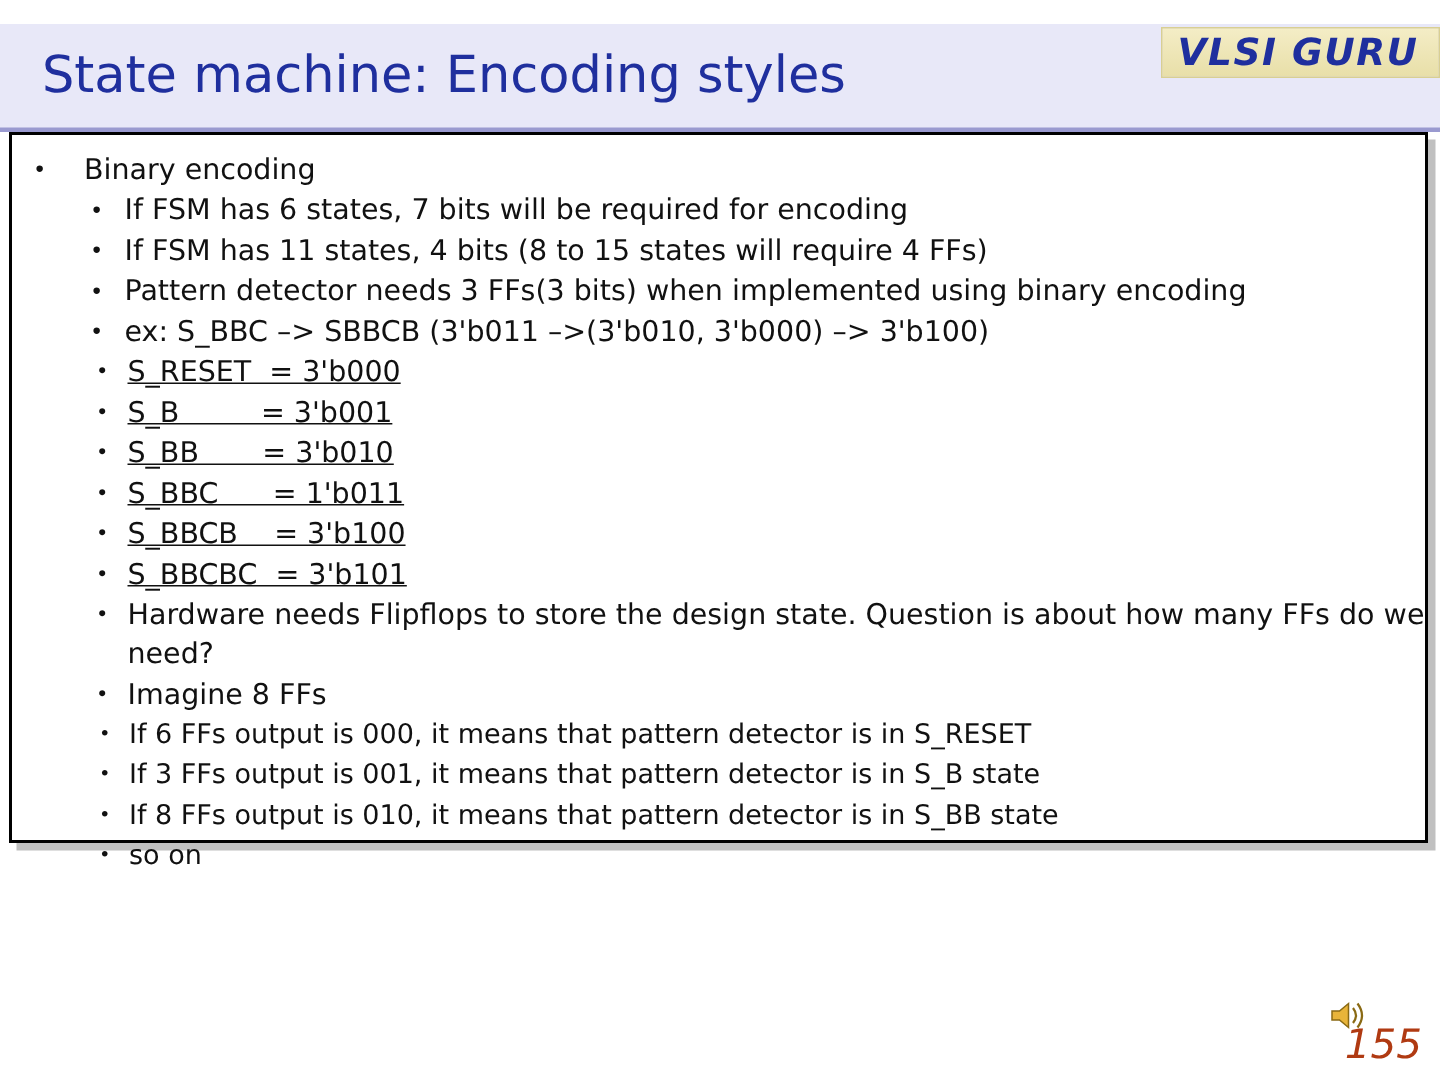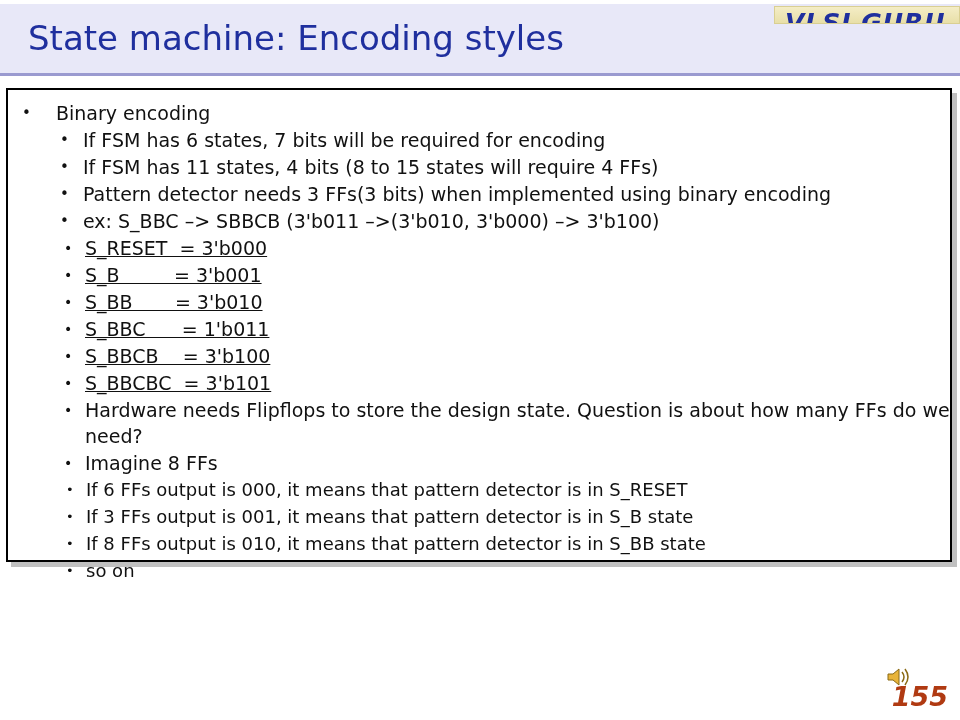--- a/index.html
+++ b/index.html
@@ -12,42 +12,42 @@
     background: #ffffff;
     font-family: "Liberation Sans", sans-serif;
     overflow: hidden;
     position: relative;
   }
 
   
   .header {
     position: absolute;
     left: 0;
-    top: 4px;
+    top: 16px;
     width: 960px;
     height: 72px;
     background: #e8e8f8;
     border-bottom: 3px solid #9a9ad0;
     box-sizing: border-box;
   }
   .header-title {
     position: absolute;
     left: 28px;
     top: 14px;
     font-size: 34px;
     color: #1f2f9e;
     font-family: "DejaVu Sans", sans-serif;
     white-space: nowrap;
   }
   .logo {
     position: absolute;
     right: 0px;
     top: 2px;
     width: 186px;
-    height: 18px;
+    height: 34px;
     background: linear-gradient(#f4edc6, #e8dfa8);
     border: 1px solid #d9cf92;
     box-sizing: border-box;
     overflow: hidden;
   }
   .logo-text {
     position: absolute;
     left: 10px;
     top: 1px;
     font-family: "DejaVu Sans", sans-serif;
@@ -160,21 +160,21 @@
     white-space: pre;
     text-decoration: underline;
   }
 
   
   .page-number {
     position: absolute;
     right: 12px;
     bottom: 8px;
     font-family: "DejaVu Sans", sans-serif;
-    font-weight: bold;
+    font-weight: normal;
     font-style: italic;
     font-size: 27px;
     color: #b03a12;
   }
   .speaker-icon {
     position: absolute;
     right: 48px;
     bottom: 32px;
     width: 26px;
     height: 22px;

